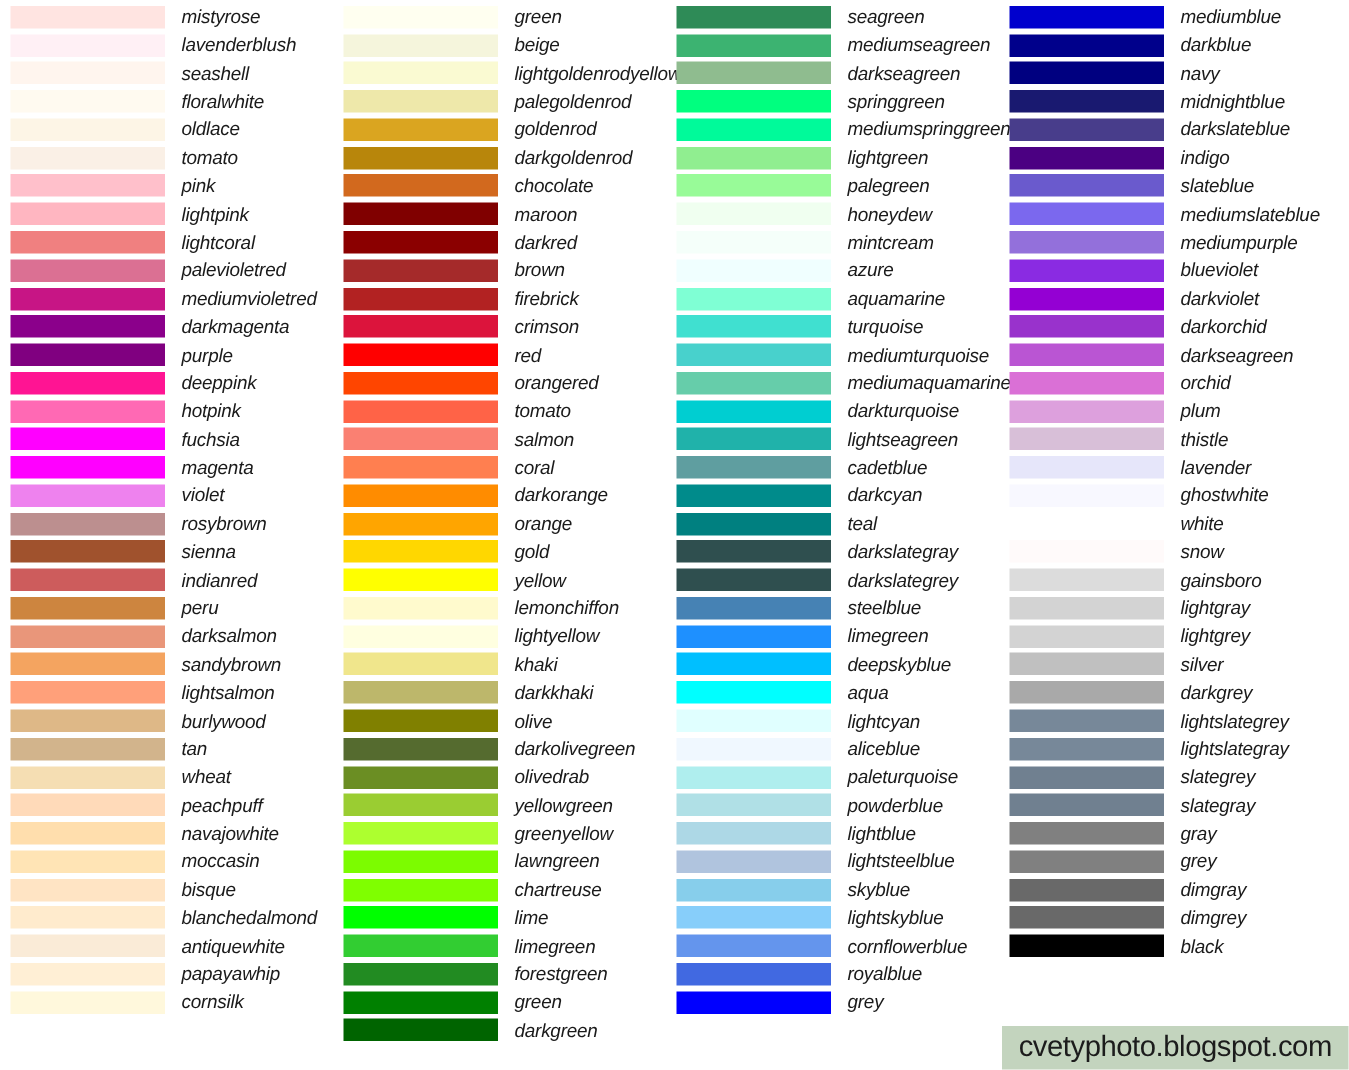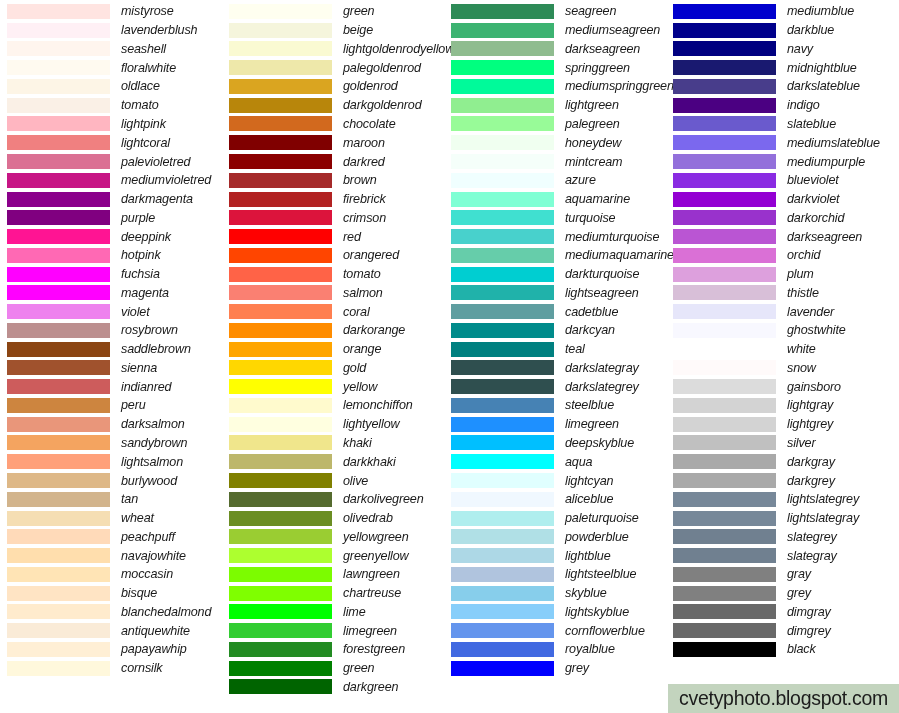--- a/index.html
+++ b/index.html
@@ -105,20 +105,24 @@
       </div>
       <div class="color-row">
         <div class="swatch" style="background-color: rgb(253, 245, 230);"></div>
         <span class="swatch-label">oldlace</span>
       </div>
       <div class="color-row">
         <div class="swatch" style="background-color: rgb(250, 240, 230);"></div>
         <span class="swatch-label">tomato</span>
       </div>
       <div class="color-row">
+        <div class="swatch" style="background-color: rgb(255, 192, 203);"></div>
+        <span class="swatch-label">pink</span>
+      </div>
+      <div class="color-row">
         <div class="swatch" style="background-color: rgb(255, 182, 193);"></div>
         <span class="swatch-label">lightpink</span>
       </div>
       <div class="color-row">
         <div class="swatch" style="background-color: rgb(240, 128, 128);"></div>
         <span class="swatch-label">lightcoral</span>
       </div>
       <div class="color-row">
         <div class="swatch" style="background-color: rgb(219, 112, 147);"></div>
         <span class="swatch-label">palevioletred</span>
@@ -153,24 +157,20 @@
       </div>
       <div class="color-row">
         <div class="swatch" style="background-color: rgb(238, 130, 238);"></div>
         <span class="swatch-label">violet</span>
       </div>
       <div class="color-row">
         <div class="swatch" style="background-color: rgb(188, 143, 143);"></div>
         <span class="swatch-label">rosybrown</span>
       </div>
       <div class="color-row">
-        <div class="swatch" style="background-color: rgb(139, 69, 19);"></div>
-        <span class="swatch-label">saddlebrown</span>
-      </div>
-      <div class="color-row">
         <div class="swatch" style="background-color: rgb(160, 82, 45);"></div>
         <span class="swatch-label">sienna</span>
       </div>
       <div class="color-row">
         <div class="swatch" style="background-color: rgb(205, 92, 92);"></div>
         <span class="swatch-label">indianred</span>
       </div>
       <div class="color-row">
         <div class="swatch" style="background-color: rgb(205, 133, 63);"></div>
         <span class="swatch-label">peru</span>
@@ -617,24 +617,20 @@
         <div class="swatch" style="background-color: rgb(211, 211, 211);"></div>
         <span class="swatch-label">lightgray</span>
       </div>
       <div class="color-row">
         <div class="swatch" style="background-color: rgb(211, 211, 211);"></div>
         <span class="swatch-label">lightgrey</span>
       </div>
       <div class="color-row">
         <div class="swatch" style="background-color: rgb(192, 192, 192);"></div>
         <span class="swatch-label">silver</span>
-      </div>
-      <div class="color-row">
-        <div class="swatch" style="background-color: rgb(169, 169, 169);"></div>
-        <span class="swatch-label">darkgray</span>
       </div>
       <div class="color-row">
         <div class="swatch" style="background-color: rgb(169, 169, 169);"></div>
         <span class="swatch-label">darkgrey</span>
       </div>
       <div class="color-row">
         <div class="swatch" style="background-color: rgb(119, 136, 153);"></div>
         <span class="swatch-label">lightslategrey</span>
       </div>
       <div class="color-row">

